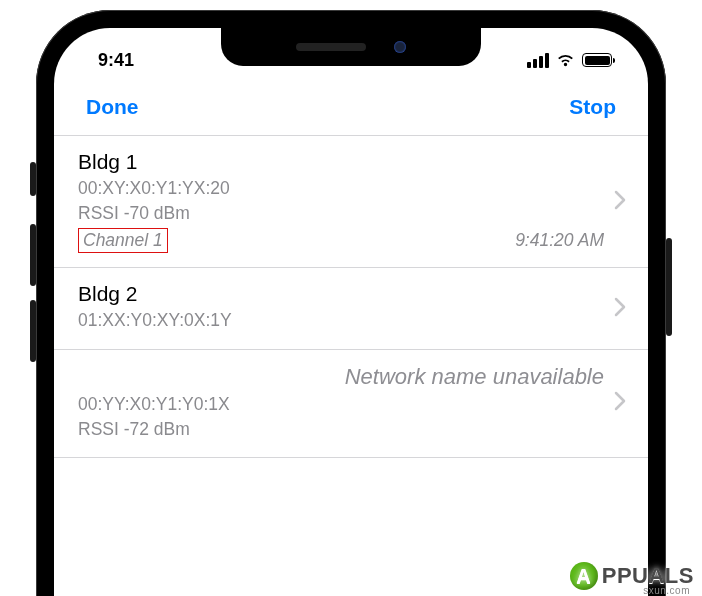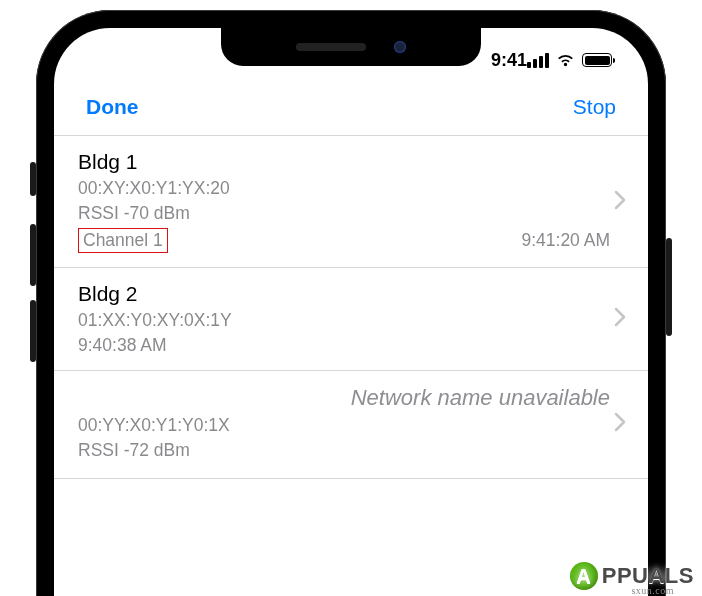--- a/index.html
+++ b/index.html
@@ -66,21 +66,21 @@
       width: 70px; height: 8px; background:#222; border-radius:4px;
     }
     .notch .camera {
       width: 12px; height:12px; background:#19233a; border-radius:50%;
       box-shadow: inset 0 0 2px #3b6fff;
     }
     
     .status-bar {
       height: 50px;
       display: flex;
-      justify-content: flex-end;
+      justify-content: space-between;
       align-items: center;
       padding: 14px 28px 0 28px;
       font-weight: 600;
       font-size: 18px;
       position: relative;
       z-index: 10;
     }
     .status-left { padding-left: 16px; }
     .status-right {
       display: flex;
@@ -113,40 +113,41 @@
       padding: 0 32px;
       border-bottom: 1px solid #d6d6d9;
     }
     .nav-btn {
       color:#007aff;
       font-size: 21px;
       font-weight: 600;
       background:none; border:none;
       cursor:pointer;
     }
-    .nav-btn.stop { font-weight:400;margin-left:41px; }
+    .nav-btn.stop { font-weight:700;margin-left:41px; }
     
     .list { }
     .row {
       padding: 14px 20px 14px 24px;
       border-bottom: 1px solid #d6d6d9;
       display:flex;
       align-items:center;
-      gap: 4px;
+      gap: 10px;
       position:relative;
     }
     .row-content { flex: 1 1 auto; }
     .row-title { font-size: 21px; color:#000; margin-bottom:2px; }
     .row-title.unavailable { color:#8e8e93; font-style: italic; font-size:22px;text-align:right; }
     .row-line { font-size: 17.5px; color:#8a8a8e; line-height:1.45; }
     .row-bottom {
       display:flex;
       justify-content: space-between;
       align-items: baseline;
       margin-top: 1px;
+      font-style: italic;
     }
     .channel-box {
       display:inline-block;
       color:#8a8a8e;
       font-size:17.5px;
       border:1.5px solid #d11;
       padding: 0 4px;
       line-height:1.35;
     }
     .row-time { font-size:17.5px; color:#8a8a8e; }
@@ -172,27 +173,26 @@
       text-shadow: 0 1px 0 #fff, 0 0 6px rgba(255,255,255,0.9);
     }
     .wm-a {
       width:28px; height:28px; background:#5bb817; border-radius:50%;
       display:inline-flex; align-items:center; justify-content:center;
       color:#fff; font-size:20px; font-weight:900;
       box-shadow: inset -2px -2px 4px rgba(0,0,0,0.25);
     }
     .watermark-site {
       position:absolute;
-      right:28px;
+      right:12px;
       bottom:0px;
       font-size:10px;
       color:#888;
       z-index:100;
       letter-spacing:0.5px;
-      font-family:Liberation Serif, serif;
     }
   </style>
 </head>
 <body>
 
 <div class="phone-frame">
   <div class="side-btn mute"></div>
   <div class="side-btn volup"></div>
   <div class="side-btn voldn"></div>
   <div class="side-btn power"></div>
@@ -245,21 +245,20 @@
                 <path d="M2 2 l8 8 l-8 8" stroke="#c6c6c9" stroke-width="2.5" fill="none" stroke-linecap="round" stroke-linejoin="round"></path>
               </svg>
           </div>
         </div>
 
         <div class="row">
           <div class="row-content">
             <div class="row-title">Bldg 2</div>
             <div class="row-line">01:XX:Y0:XY:0X:1Y</div>
             <div class="row-bottom">
-              <span class="row-time">9:40:38 AM</span>
             </div>
           </div>
           <div class="chevron">
             <svg width="12" height="20" viewBox="0 0 12 20">
                 <path d="M2 2 l8 8 l-8 8" stroke="#c6c6c9" stroke-width="2.5" fill="none" stroke-linecap="round" stroke-linejoin="round"></path>
               </svg>
           </div>
         </div>
 
         <div class="row">

